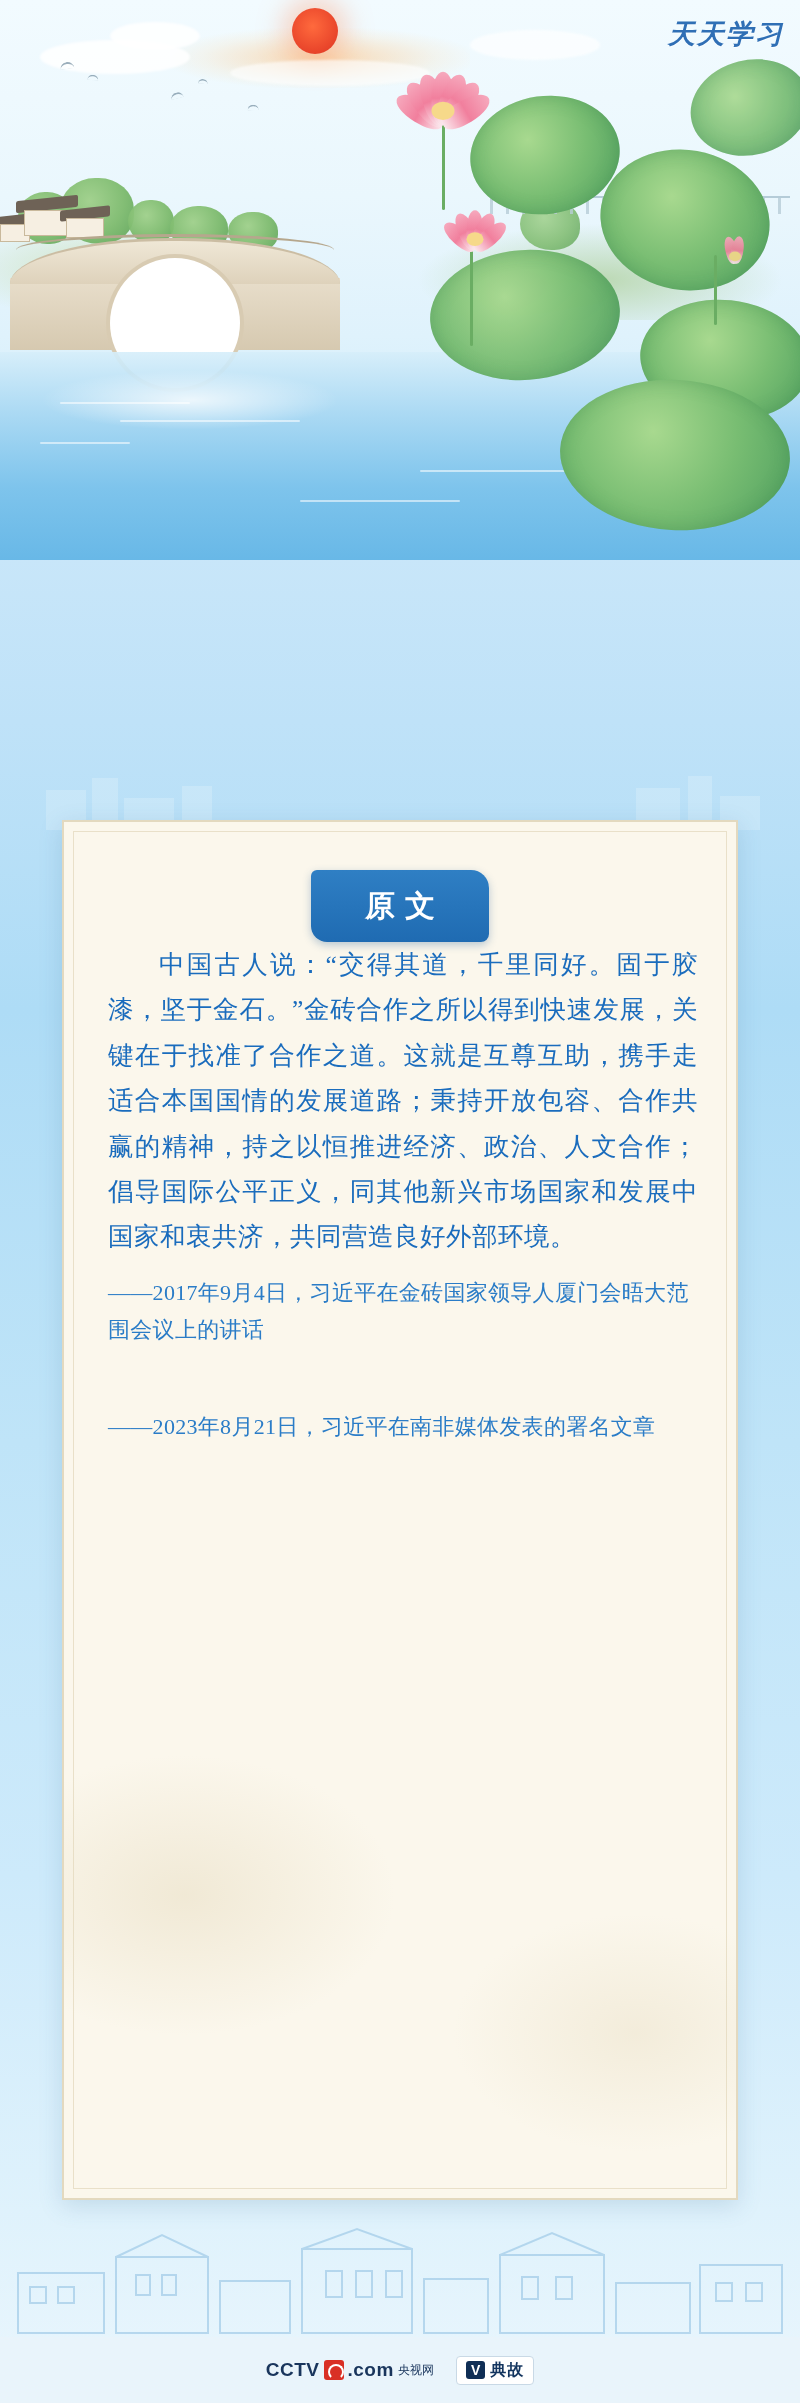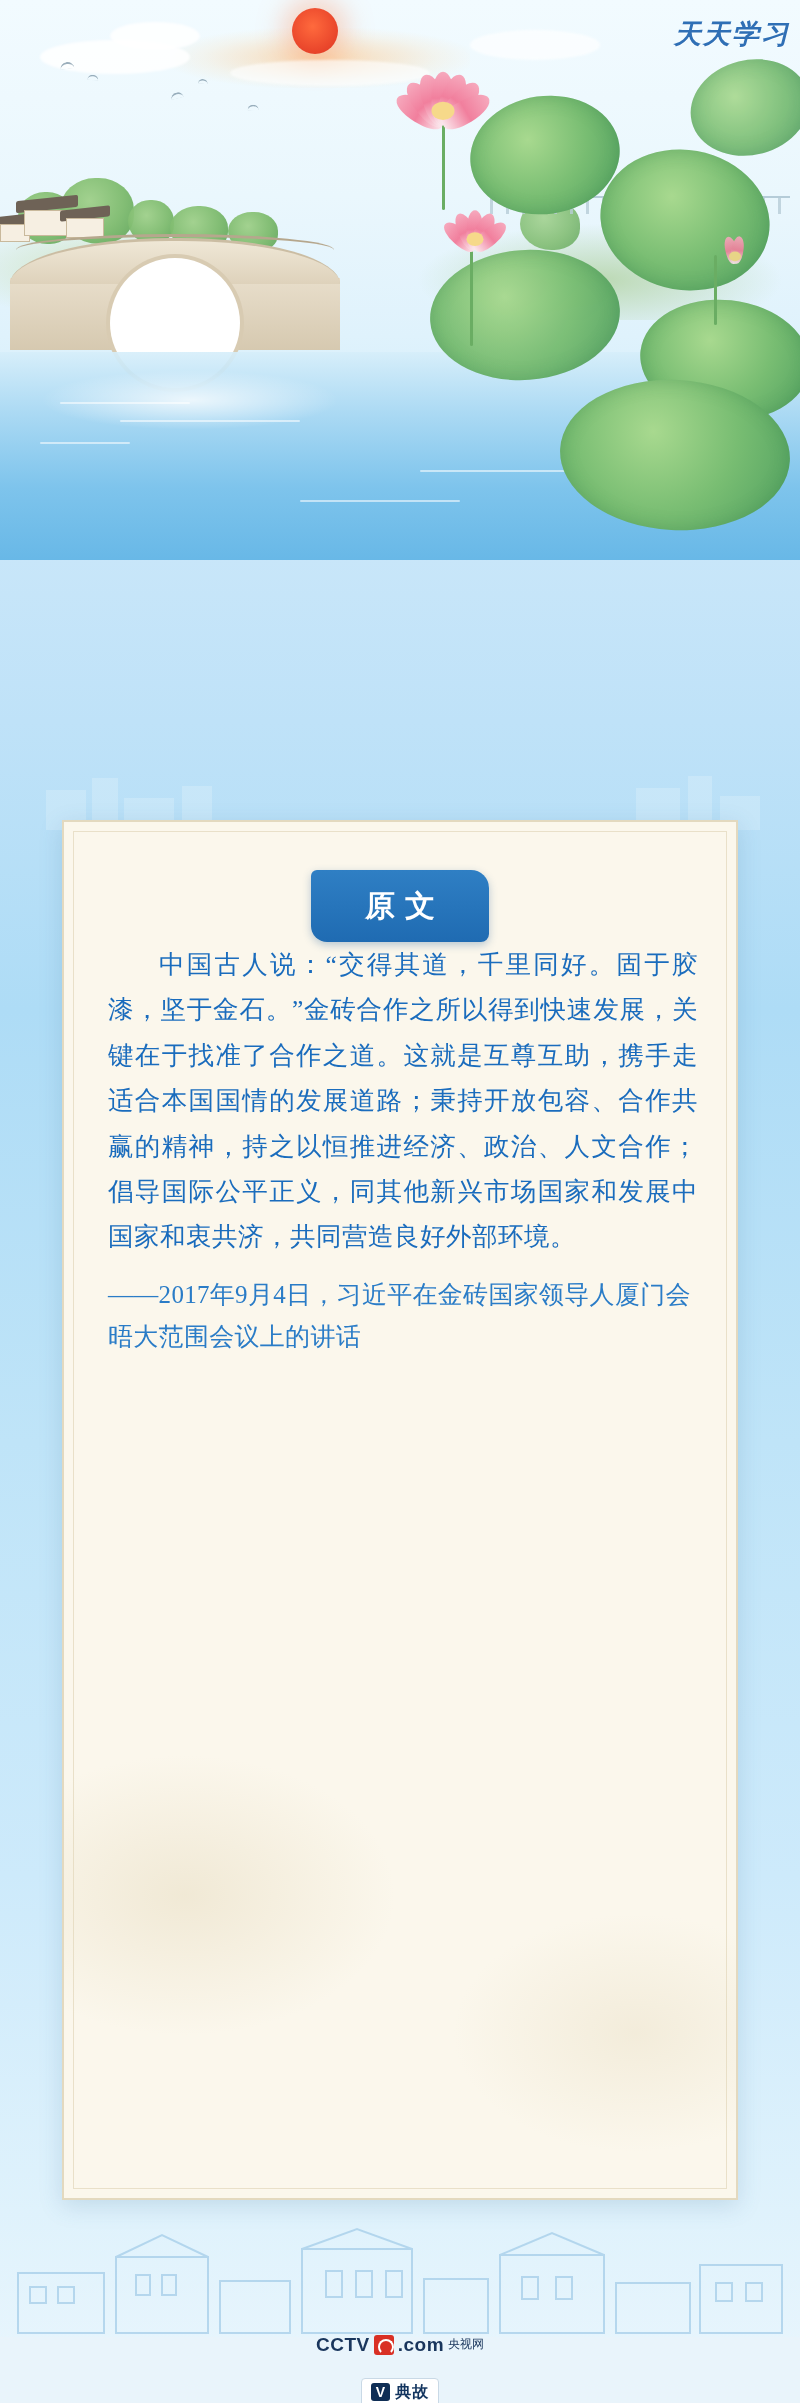--- a/index.html
+++ b/index.html
@@ -236,21 +236,21 @@
     left: 490px; top: 196px;
     width: 300px; height: 18px;
     background: repeating-linear-gradient(90deg, #b8cdd8 0 3px, rgba(0,0,0,0) 3px 16px);
     border-top: 2px solid #a9c2cf;
     opacity: .8;
   }
 
   
   .logo {
     position: absolute;
-    right: 10px; top: 16px;
+    right: 16px; top: 16px;
     font-family: "Liberation Serif", serif;
     font-size: 27px;
     font-weight: bold;
     color: #2f6fb5;
     letter-spacing: 2px;
     font-style: italic;
     text-shadow: 0 1px 0 rgba(255,255,255,.7);
   }
 
   
@@ -331,21 +331,21 @@
     font-family: "Liberation Serif", serif;
     font-size: 25.5px;
     line-height: 1.78;
     color: #1a6cbd;
     text-align: justify;
     text-indent: 2em;
     letter-spacing: 0.5px;
   }
   .source {
     font-family: "Liberation Serif", serif;
-    font-size: 25px;
+    font-size: 22px;
     line-height: 1.7;
     color: #2a7cc7;
     margin-top: 14px;
     letter-spacing: 0.3px;
   }
   .gap { height: 46px; }
 
   
   .footer {
     position: absolute;
@@ -361,21 +361,20 @@
   }
   .footer-bar {
     position: absolute;
     left: 0; bottom: 0;
     width: 800px; height: 66px;
     background: #e9f4fb;
     display: flex;
     align-items: center;
     justify-content: center;
     gap: 22px;
-    flex-direction: column;
   }
   .cctv-logo {
     display: flex;
     align-items: center;
     gap: 4px;
   }
   .cctv-text {
     font-family: "Liberation Sans", sans-serif;
     font-weight: bold;
     font-size: 19px;
@@ -538,20 +537,21 @@
     <div class="card-texture"></div>
 
     <div class="seal">
       <span class="seal-text">原文</span>
     </div>
 
     <div class="body-area">
       <p class="para">中国古人说：“交得其道，千里同好。固于胶漆，坚于金石。”金砖合作之所以得到快速发展，关键在于找准了合作之道。这就是互尊互助，携手走适合本国国情的发展道路；秉持开放包容、合作共赢的精神，持之以恒推进经济、政治、人文合作；倡导国际公平正义，同其他新兴市场国家和发展中国家和衷共济，共同营造良好外部环境。</p>
       <p class="source">——2017年9月4日，习近平在金砖国家领导人厦门会晤大范围会议上的讲话</p>
       <div class="gap"></div>
+      <p class="source">——2023年8月21日，习近平在南非媒体发表的署名文章</p>
     </div>
   </div>
 
   <div class="footer">
     <svg class="footer-skyline" viewBox="0 0 800 120" preserveAspectRatio="none">
       <g fill="none" stroke="#8fc0e2" stroke-width="2">
         <rect x="18" y="52" width="86" height="60"></rect>
         <rect x="30" y="66" width="16" height="16"></rect>
         <rect x="58" y="66" width="16" height="16"></rect>
         <rect x="116" y="36" width="92" height="76"></rect>

